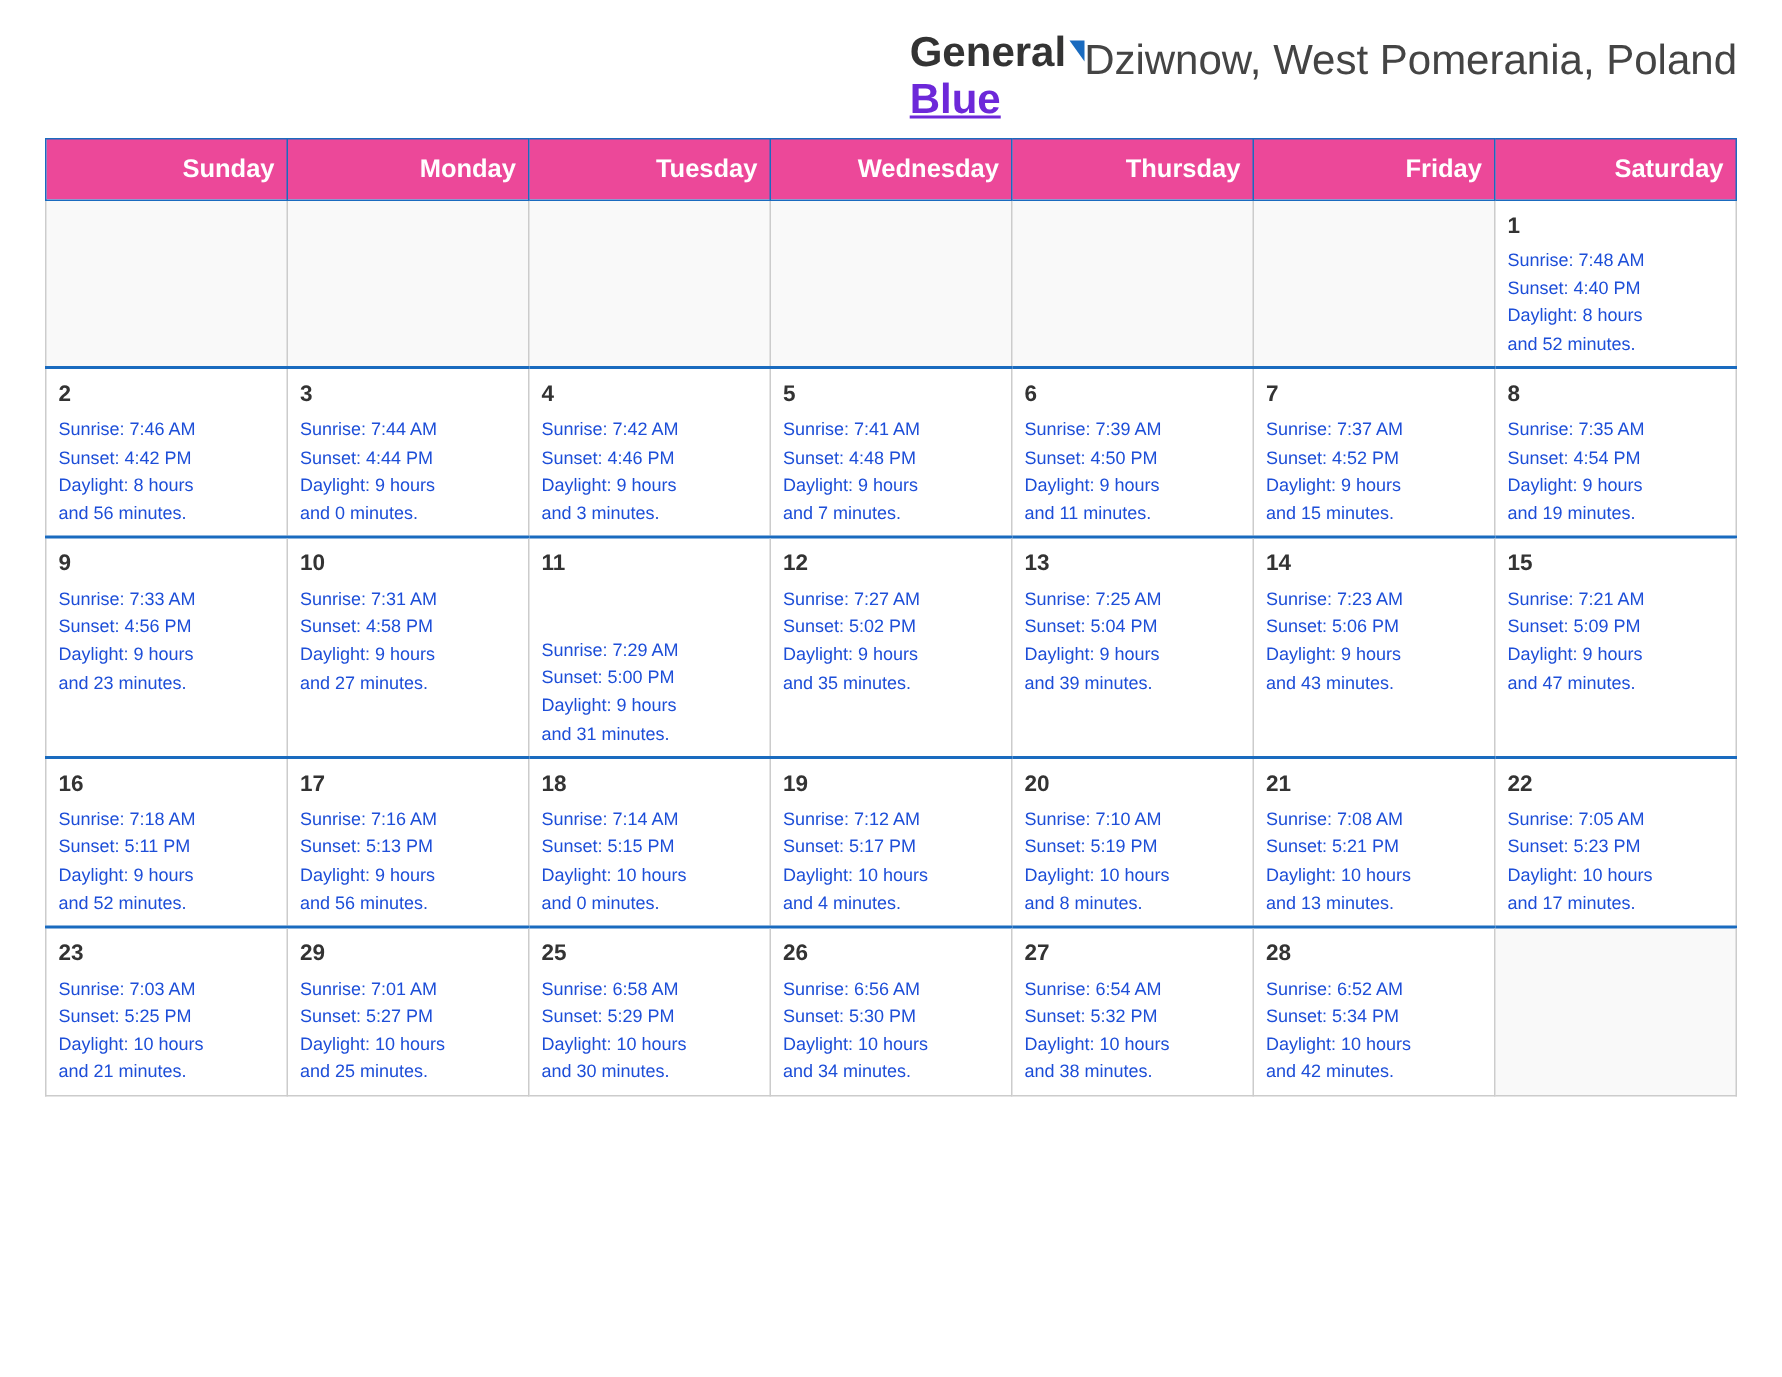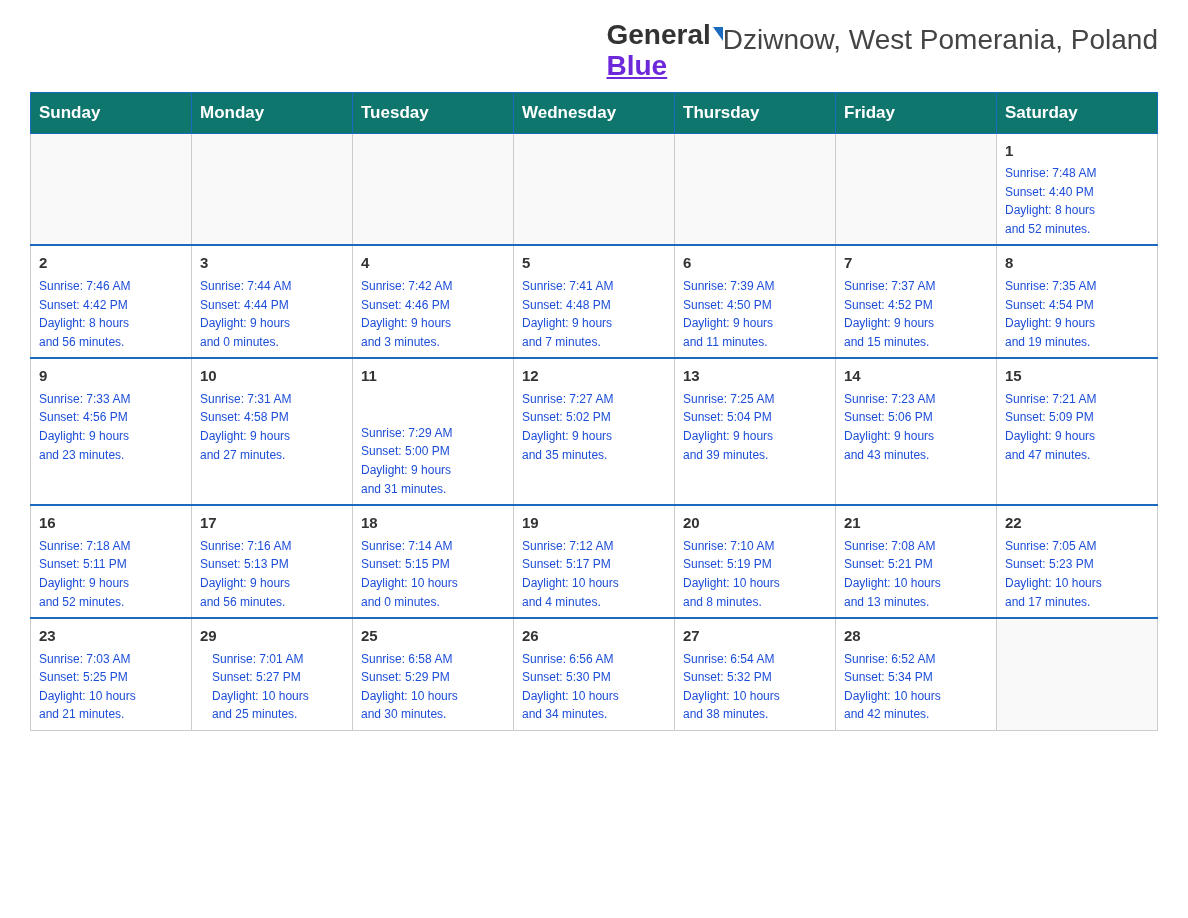--- a/index.html
+++ b/index.html
@@ -57,26 +57,26 @@
       font-size: 28px;
       color: #444;
       margin-top: 4px;
     }
     .calendar {
       width: 100%;
       border-collapse: collapse;
       margin-top: 8px;
     }
     .calendar th {
-      background-color: #0f766e;
+      background-color: #ec4899;
       color: #fff;
       font-size: 17px;
       font-weight: bold;
       padding: 10px 8px;
-      text-align: left;
+      text-align: right;
       border: 1px solid #1a6bbf;
     }
     .calendar td {
       vertical-align: top;
       border: 1px solid #ccc;
       padding: 6px 8px;
       width: 14.28%;
       min-height: 110px;
       font-size: 12.5px;
       color: #333;
@@ -299,21 +299,21 @@
       <tr class="row-divider">
         <td>
           <span class="day-number">23</span>
           <div class="day-info" style="white-space: pre-line;">Sunrise: 7:03 AM
 Sunset: 5:25 PM
 Daylight: 10 hours
 and 21 minutes.</div>
         </td>
         <td>
           <span class="day-number">29</span>
-          <div class="day-info" style="white-space: pre-line; margin-left: 12px;">Sunrise: 7:01 AM
+          <div class="day-info" style="white-space: pre-line;">Sunrise: 7:01 AM
 Sunset: 5:27 PM
 Daylight: 10 hours
 and 25 minutes.</div>
         </td>
         <td>
           <span class="day-number">25</span>
           <div class="day-info" style="white-space: pre-line;">Sunrise: 6:58 AM
 Sunset: 5:29 PM
 Daylight: 10 hours
 and 30 minutes.</div>

